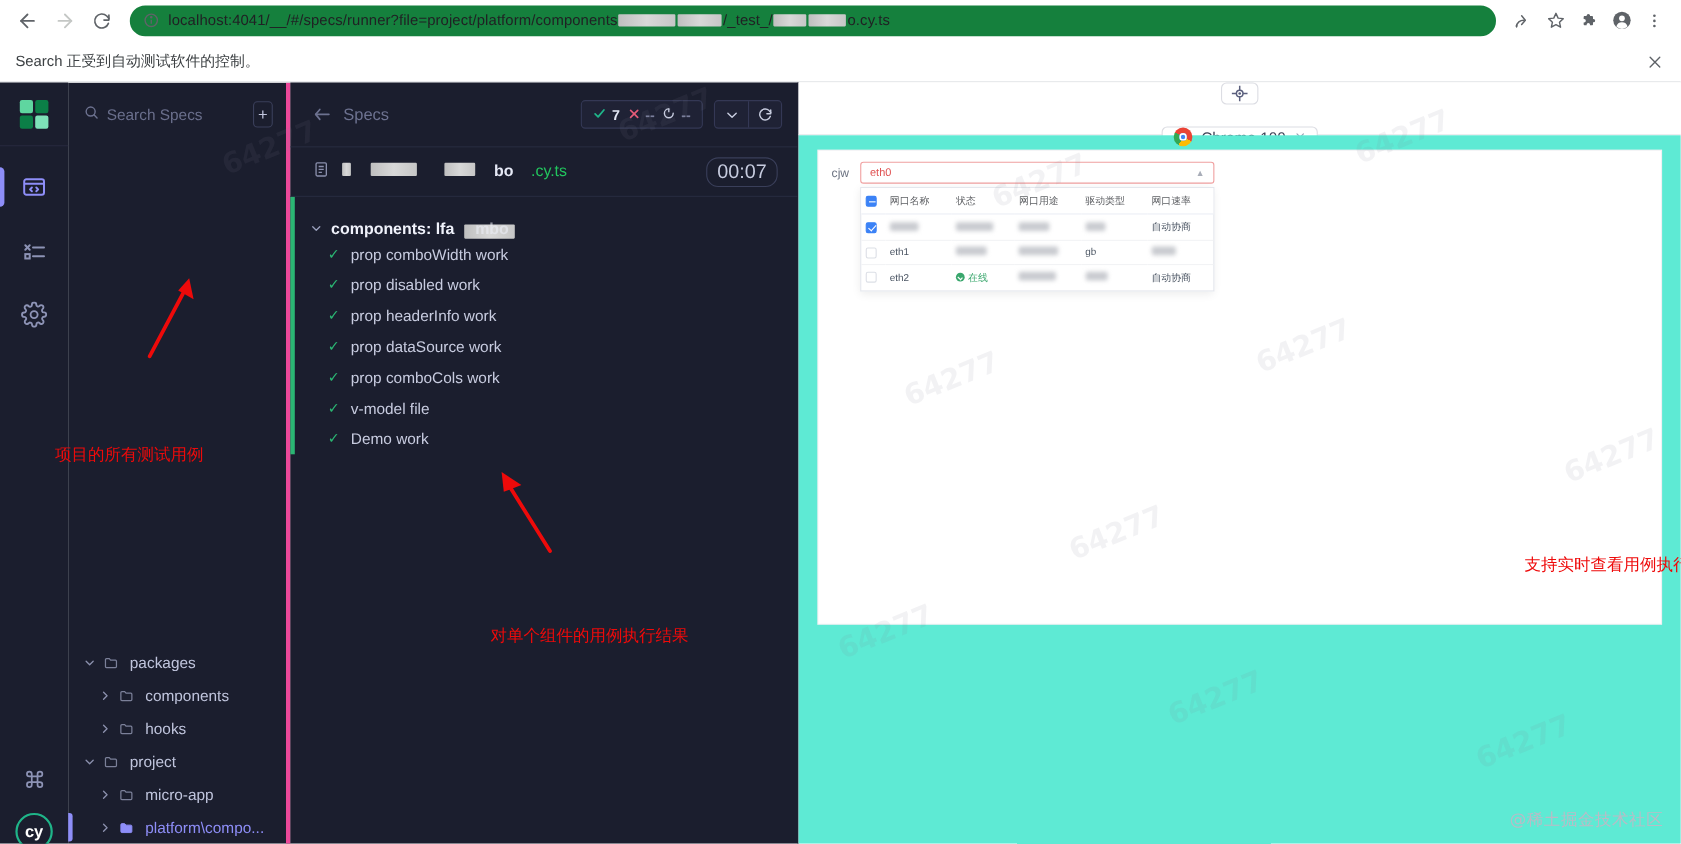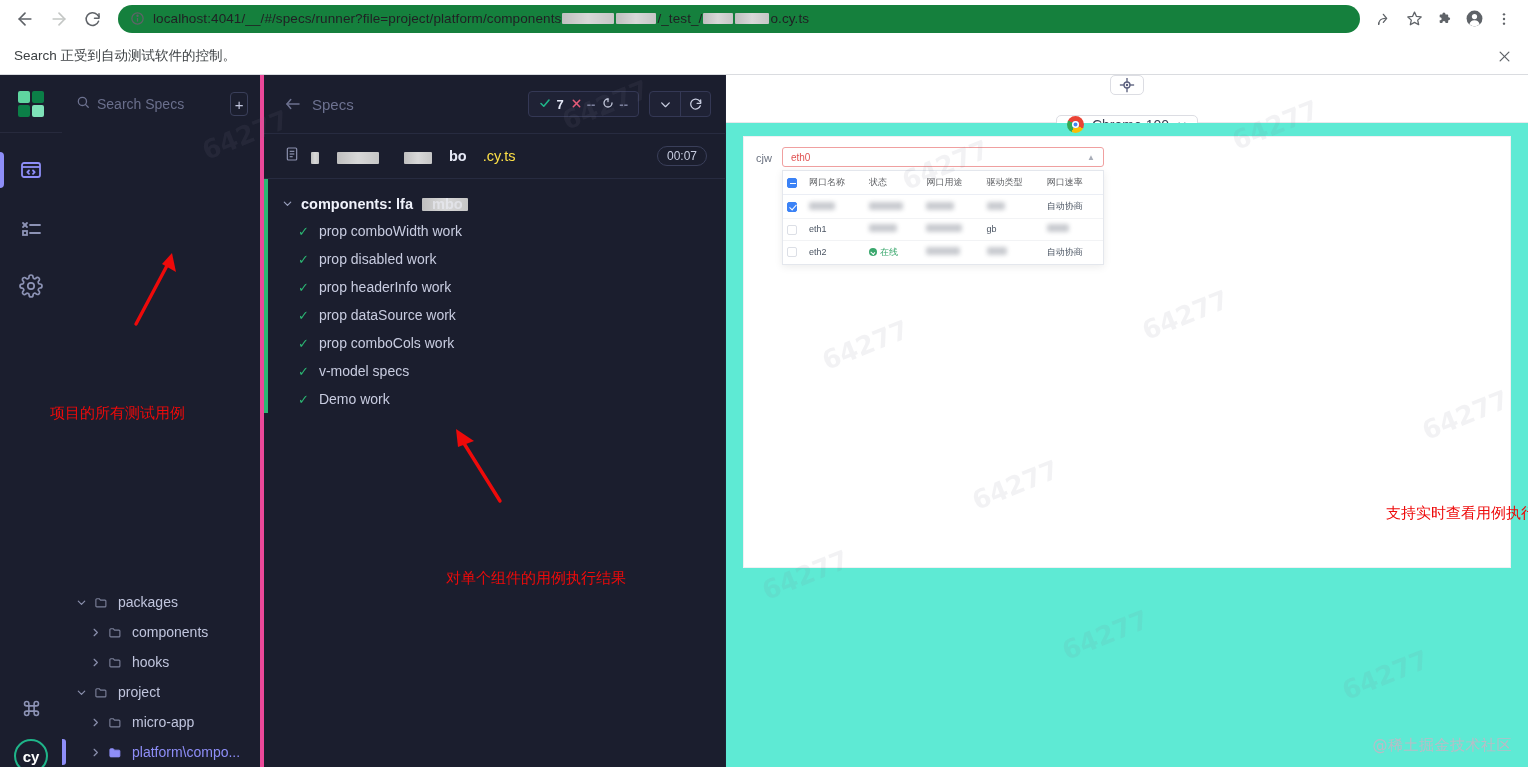--- a/index.html
+++ b/index.html
@@ -112,28 +112,28 @@
   .stat.fail { color: #e45b78; } .stat.fail .n { color: #7a7f9c; }
   .stat.pend { color: #c7ccdf; } .stat.pend .n { color: #7a7f9c; }
   .head-btns { display: flex; align-items: center; border: 1px solid #343855;
     border-radius: 4px; height: 26px; background:#1f2235; }
   .head-btns > div { width: 30px; height: 100%; display: flex; align-items: center;
     justify-content: center; color: #c7ccdf; }
   .head-btns > div + div { border-left: 1px solid #343855; }
 
   .spec-file-row { display: flex; align-items: center; gap: 10px; height: 46px;
     padding: 0 18px 0 20px; border-top: 1px solid #272b40; border-bottom: 1px solid #272b40; }
-  .spec-file-name { font-size: 14.5px; color: #e6e9f6; display: flex; align-items: flex-end;
+  .spec-file-name { font-size: 14.5px; color: #e6e9f6; display: flex; align-items: flex-start;
     gap: 16px; flex: 1 1 auto; }
-  .spec-file-name .dim { color: #fde047; }
-  .timer { border: 1px solid #3a3f5a; border-radius: 11px; font-size: 12px;
+  .spec-file-name .dim { color: #22c55e; }
+  .timer { border: 1px solid #3a3f5a; border-radius: 11px; font-size: 18px;
     color: #c7ccdf; padding: 2px 9px; }
   .suite-wrap { position: relative; padding-top: 12px; }
   .green-bar { position: absolute; left: 0; top: 0; bottom: 0; width: 4px; background: #2bb673; }
-  .suite-title { display: flex; align-items: center; gap: 8px; padding-left: 18px;
+  .suite-title { display: flex; align-items: flex-end; gap: 8px; padding-left: 18px;
     font-size: 14.5px; color: #f0f2fb; font-weight: 700; height: 26px; }
   .test-row { display: flex; align-items: center; gap: 10px; padding-left: 34px;
     height: 28px; font-size: 14px; color: #c8cce0; }
   .test-row .tick { color: #2bb673; font-size: 13px; }
 
   
   .aut { flex: 1 1 auto; background: #fff; display: flex; flex-direction: column;
     position: relative; min-width: 0; }
   .aut-toolbar { height: 48px; display: flex; align-items: center; padding: 0 18px;
     gap: 10px; border-bottom: 1px solid #e8e8ec; background:#fff;flex-direction:column; }
@@ -530,21 +530,21 @@
       <div class="test-row">
         <span class="tick">✓</span>
         <span>prop dataSource work</span>
       </div>
       <div class="test-row">
         <span class="tick">✓</span>
         <span>prop comboCols work</span>
       </div>
       <div class="test-row">
         <span class="tick">✓</span>
-        <span>v-model specs</span>
+        <span>v-model file</span>
       </div>
       <div class="test-row">
         <span class="tick">✓</span>
         <span>Demo work</span>
       </div>
     </div>
 
     <svg class="arrow-svg" style="left:172px; top:346px;" width="90" height="90" viewBox="0 0 90 90">
       <line x1="64" y1="80" x2="24" y2="16" stroke="#ee0a0a" stroke-width="3.4" stroke-linecap="round"></line>
       <polygon points="20,8 38,20 22,26" fill="#ee0a0a"></polygon>

